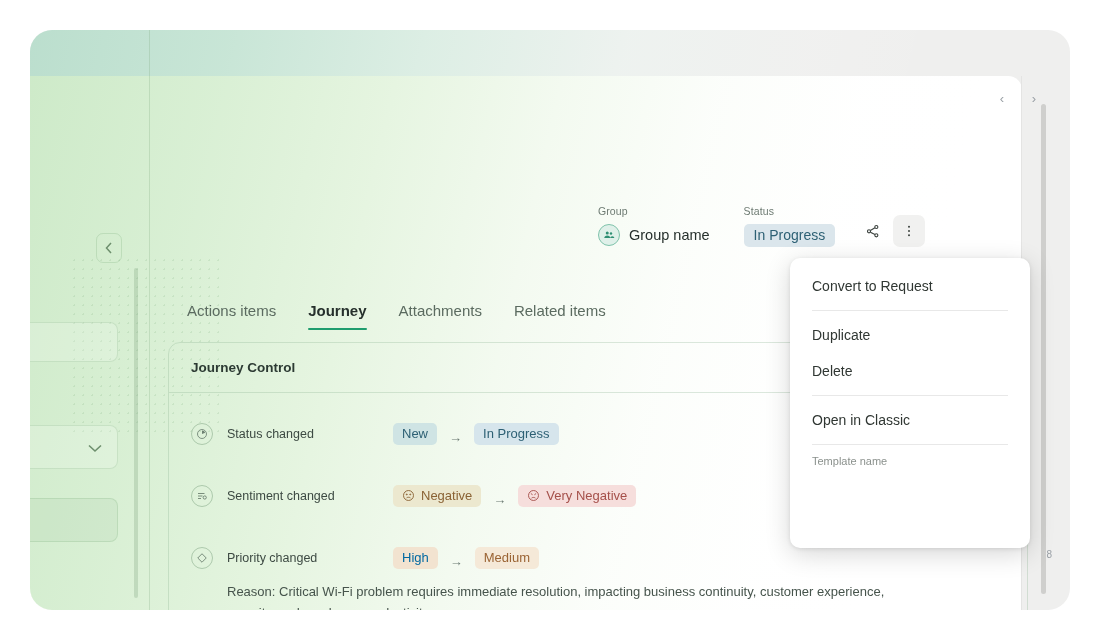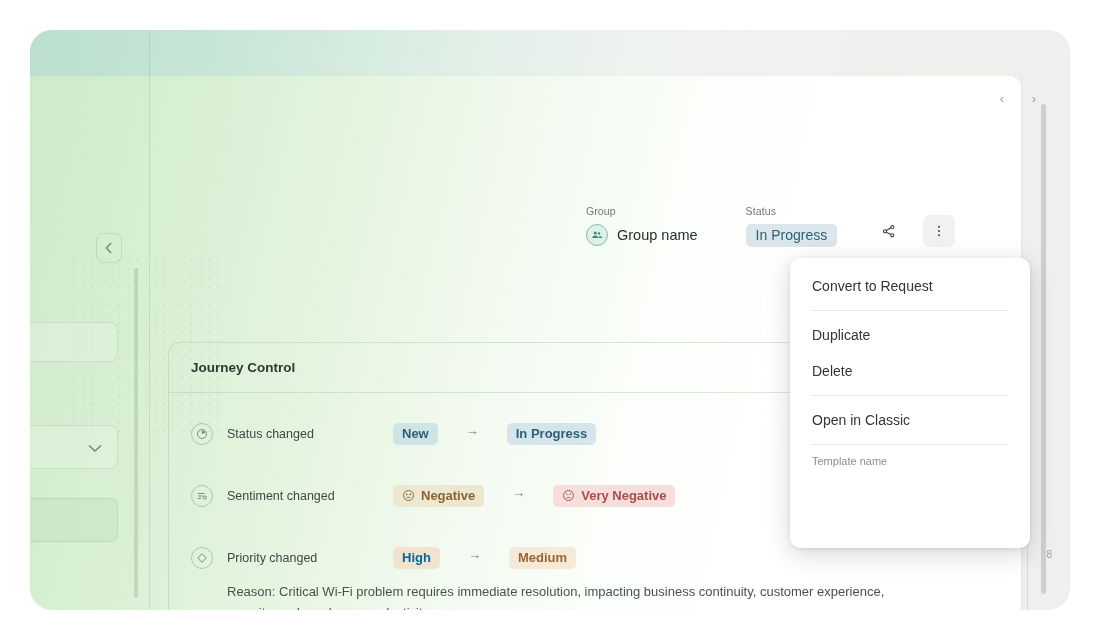--- a/index.html
+++ b/index.html
@@ -74,22 +74,22 @@
     z-index: 6;
   }
   .pager-btn {
     width: 20px; height: 20px;
     display: flex; align-items: center; justify-content: center;
     color: #9aa0a6; font-size: 13px;
   }
 
   
   #meta-strip {
-    position: absolute; left: 556px; top: 175px;
-    display: flex; align-items: flex-end; gap: 18px;
+    position: absolute; left: 568px; top: 175px;
+    display: flex; align-items: flex-end; gap: 4px;
     z-index: 6;
   }
   .meta-field { display: flex; flex-direction: column; gap: 5px; }
   .meta-label {
     font-size: 10.5px; color: #6d7a72; letter-spacing: .1px;
   }
   .meta-value-row { display: flex; align-items: center; gap: 9px; height: 26px; }
   .meta-value-text { font-size: 14.5px; color: #26302c; }
 
   .avatar-group {
@@ -191,21 +191,21 @@
     padding: 0 22px; height: 62px;
   }
   .row.reason-row { height: auto; padding-top: 0; align-items: flex-start; }
   .row-icon {
     width: 22px; height: 22px; border-radius: 50%;
     border: 1px solid rgba(110,150,115,0.45);
     display: flex; align-items: center; justify-content: center;
     flex: 0 0 auto;
   }
   .row-label { font-size: 12.5px; color: #3d4a43; width: 152px; flex: 0 0 auto; }
-  .chips { display: flex; align-items: flex-start; gap: 28px; font-weight: bold; }
+  .chips { display: flex; align-items: flex-end; gap: 12px; }
   .chip {
     border-radius: 5px; padding: 4px 9px 5px; font-size: 13px; line-height: 1;
     display: inline-flex; align-items: center; gap: 6px;
   }
   .chip.blue-l { background: #cfe4e4; color: #2d6074; }
   .chip.blue-d { background: #d6e5ec; color: #2d6074; }
   .chip.sent-neg { background: #ece8cf; color: #8a6234; }
   .chip.sent-vneg { background: #f6dedc; color: #a5504a; }
   .chip.pri-high { background: #f2e3d0; color: #0369a1; }
   .chip.pri-med  { background: #f5e9d8; color: #9b6434; }
@@ -332,20 +332,26 @@
     </div>
     <div id="collapse-btn">
       <svg width="8" height="12" viewBox="0 0 8 12" fill="none" stroke="#6d8f6d" stroke-width="1.5">
         <polyline points="6,1 1.5,6 6,11"></polyline>
       </svg>
     </div>
     <div id="rail-scroll"></div>
     <div id="rail-divider"></div>
   </div>
 
+  <div id="tabs">
+    <div class="tab">Actions items</div>
+    <div class="tab active">Journey</div>
+    <div class="tab">Attachments</div>
+    <div class="tab">Related items</div>
+  </div>
 
   <div id="journey-card">
     <div id="journey-head">Journey Control</div>
 
     <div class="row" style="margin-top:10px;">
       <span class="row-icon">
         <svg width="12" height="12" viewBox="0 0 24 24" fill="none" stroke="#6d8172" stroke-width="1.7">
           <circle cx="12" cy="12" r="9"></circle>
           <path d="M12 12 L12 5 A7 7 0 0 1 18.5 9.3 Z" fill="#6d8172" stroke="none"></path>
         </svg>

